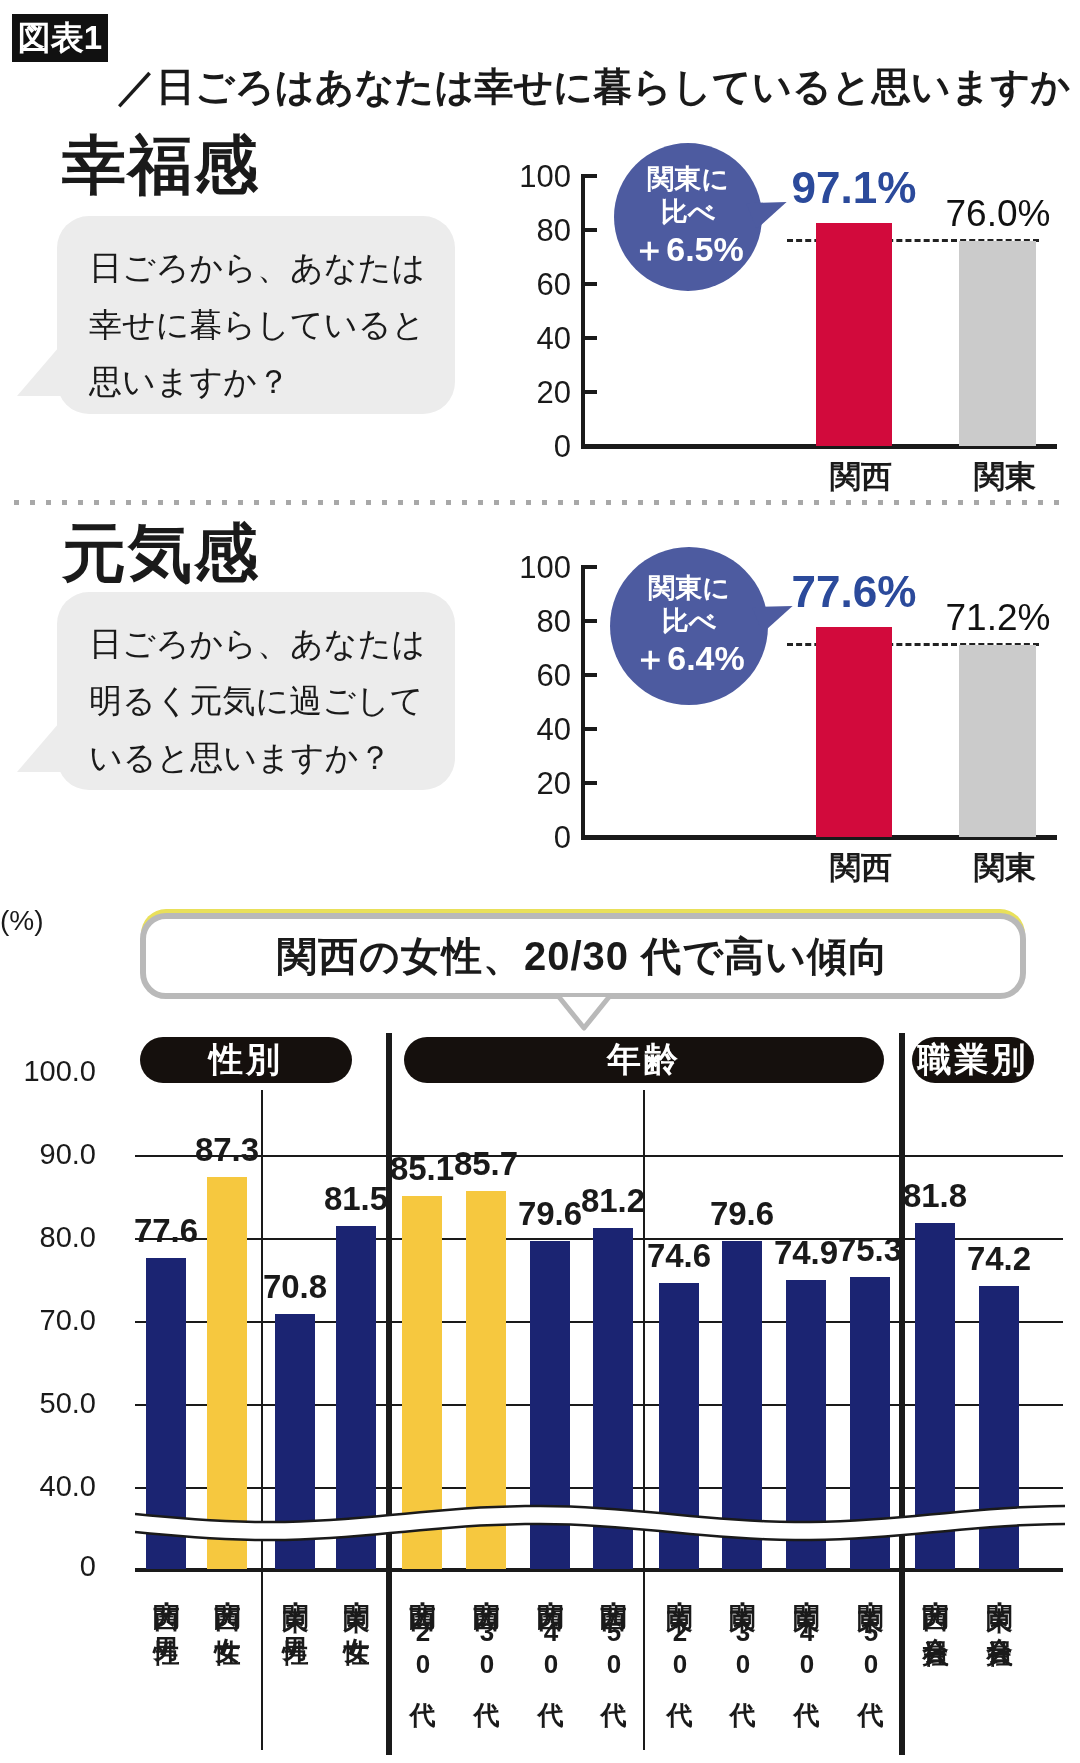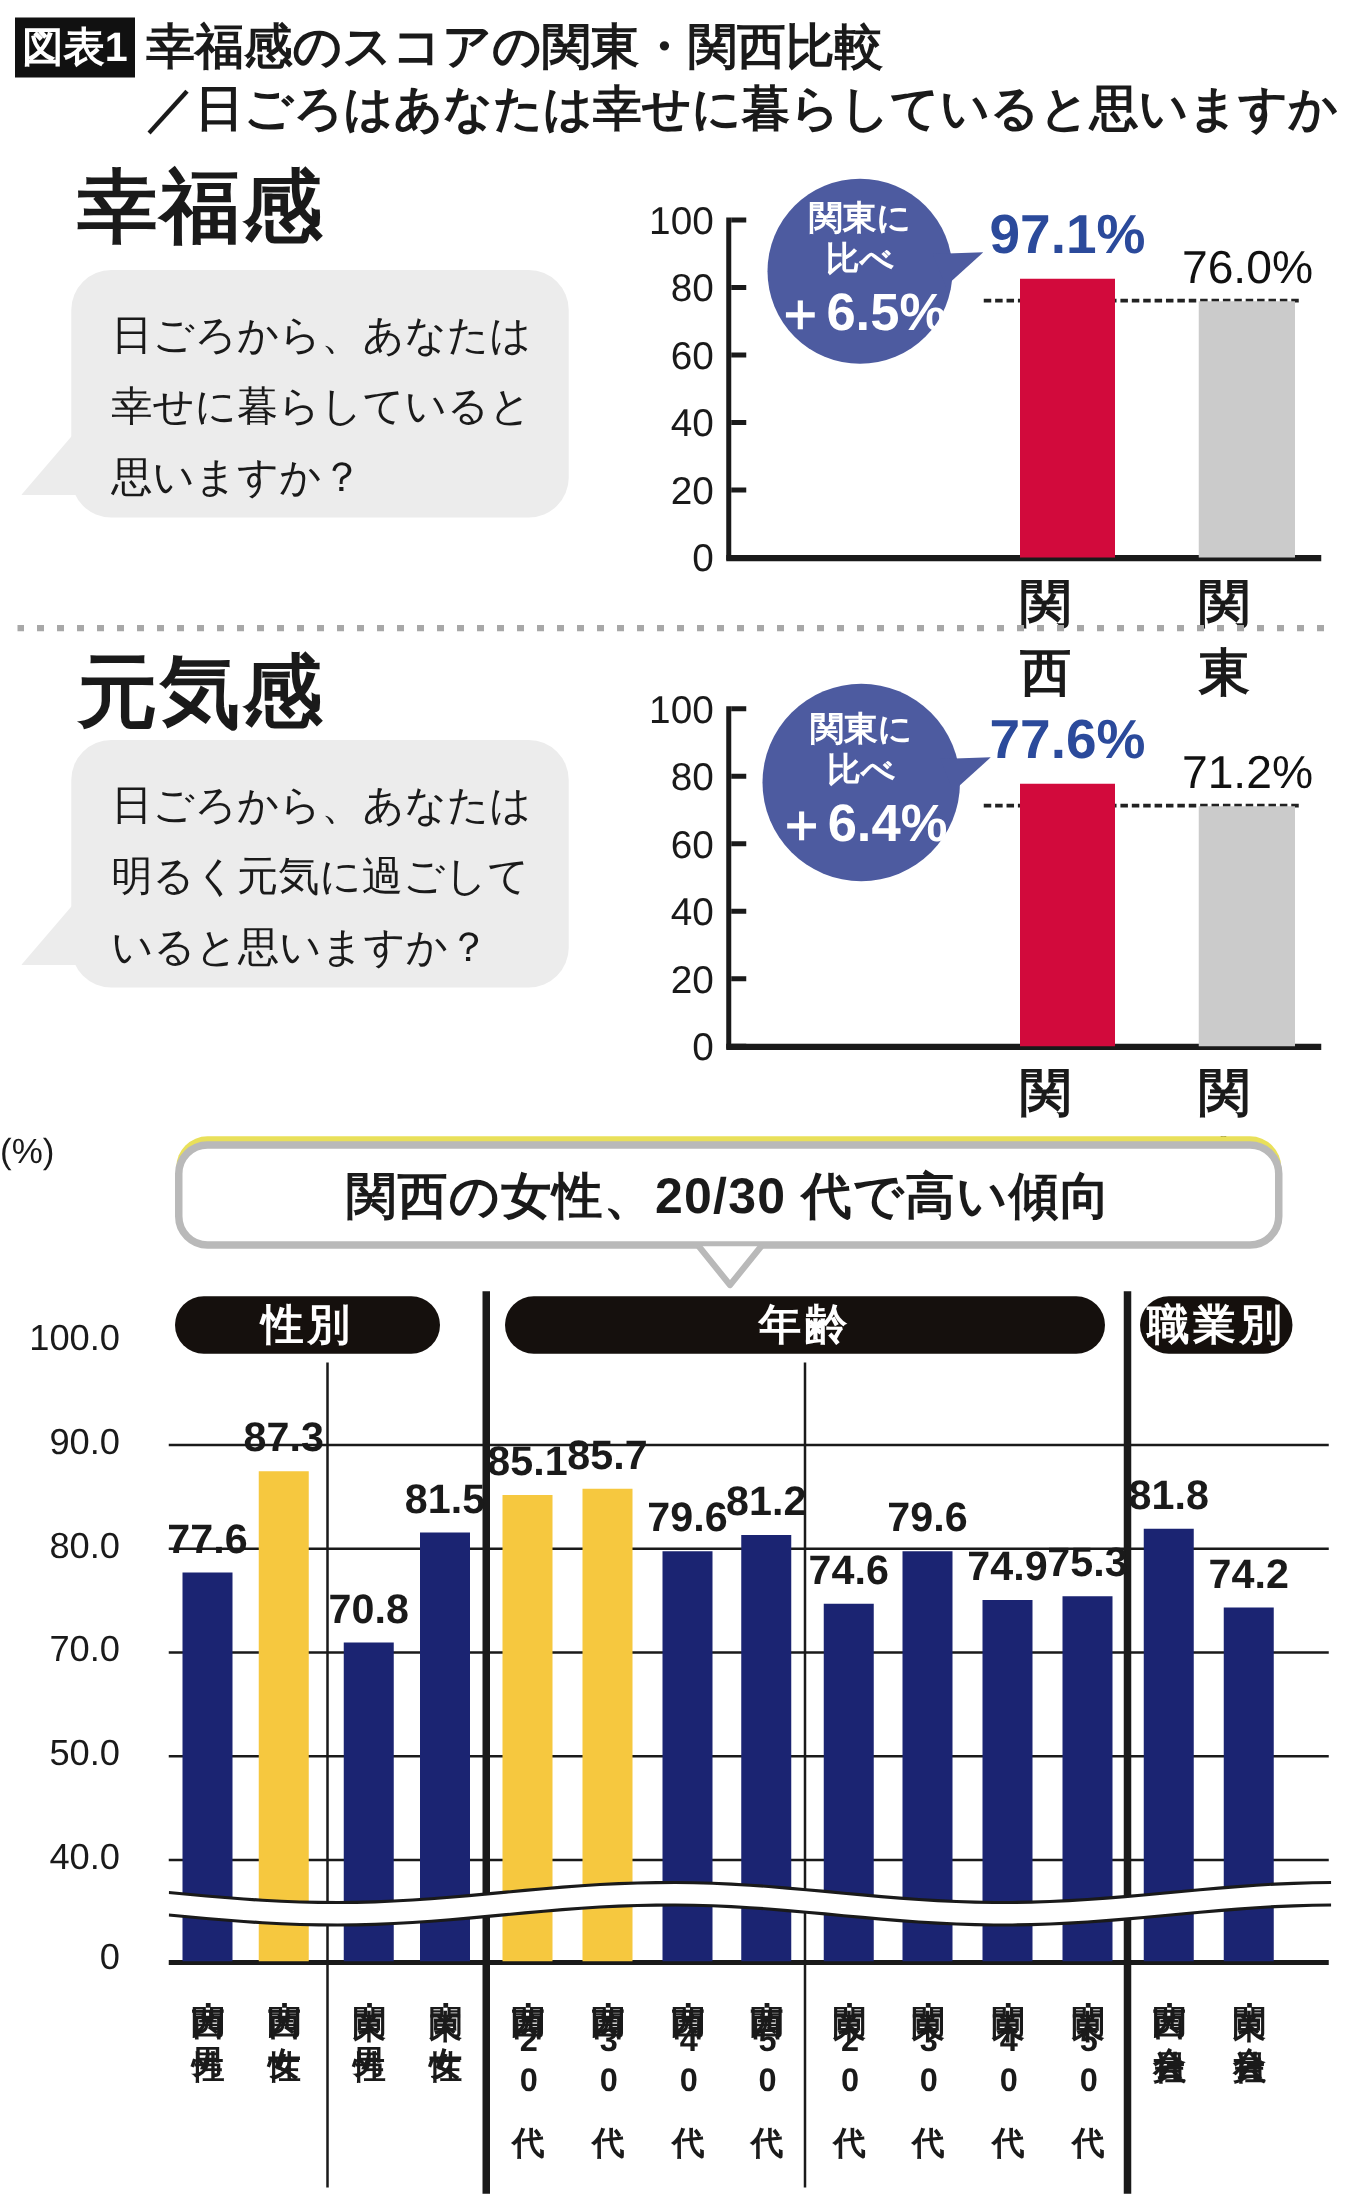--- a/index.html
+++ b/index.html
@@ -18,25 +18,25 @@
   .bubble-text{position:absolute;left:32px;top:24px;font-size:33px;line-height:1.72;white-space:pre-line;}
   
   .tick-label{position:absolute;width:76px;text-align:right;font-size:31px;font-weight:500;}
   .tick-mark{position:absolute;width:12px;height:4px;background:#1a1a1a;}
   .vaxis{position:absolute;width:4px;background:#1a1a1a;}
   .hbase{position:absolute;height:5px;background:#1a1a1a;}
   .bar{position:absolute;}
   .dashed{position:absolute;border-top:3px dashed #222;}
   .val-red{position:absolute;font-size:44px;font-weight:800;text-align:center;}
   .val-gray{position:absolute;font-size:37px;font-weight:500;color:#111;text-align:center;}
-  .cat-label{position:absolute;font-size:41px;font-weight:700;text-align:left;}
+  .cat-label{position:absolute;font-size:31px;font-weight:700;text-align:right;}
   .circle{position:absolute;border-radius:50%;display:flex;flex-direction:column;
           align-items:center;justify-content:center;color:#fff;font-weight:700;text-align:center;}
   .circle span{line-height:1.22;font-size:27px;}
-  .circle span.big{font-size:42px;}
+  .circle span.big{font-size:34px;}
   .circle-tail{position:absolute;width:0;height:0;border-top:14px solid transparent;
                border-bottom:14px solid transparent;}
   
   .dotted-sep{position:absolute;left:14px;top:500px;width:1052px;height:5px;
               background:repeating-linear-gradient(90deg,#a8a8a8 0 5px,transparent 5px 16px);}
   
   .banner{position:absolute;left:140px;top:913px;width:886px;height:86px;background:#fff;
           border:6px solid #b9b9b9;border-radius:26px;box-sizing:border-box;z-index:2;
           display:flex;align-items:center;justify-content:center;
           font-size:40px;font-weight:800;letter-spacing:1px;box-shadow:0 -5px 0 -1px #e9e05a;}
@@ -50,21 +50,20 @@
   .bval{position:absolute;width:92px;text-align:center;font-size:33px;font-weight:700;}
   .xlab{position:absolute;width:36px;height:172px;writing-mode:vertical-rl;text-orientation:upright;
         font-size:26px;font-weight:700;letter-spacing:2px;line-height:36px;text-align:left;}
 </style>
 </head>
 <body>
 
 <div class="page">
 
   <div class="badge">図表1</div>
-  <div class="title-line" style="top:10px;">幸福感のスコアの関東・関西比較</div>
   <div class="title-line" style="top:60px;">／日ごろはあなたは幸せに暮らしていると思いますか</div>
 
   <div class="sec-head" style="top:122px;">幸福感</div>
   <div class="bubble" style="top:216px;height:198px;">
     <div class="bubble-tail" style="left:-40px;bottom:18px;"></div>
     <div class="bubble-text">日ごろから、あなたは
 幸せに暮らしていると
 思いますか？</div>
   </div>
   <div class="abs" id="mini-chart-0" style="left:455px;top:120px;width:625px;height:382px;">

